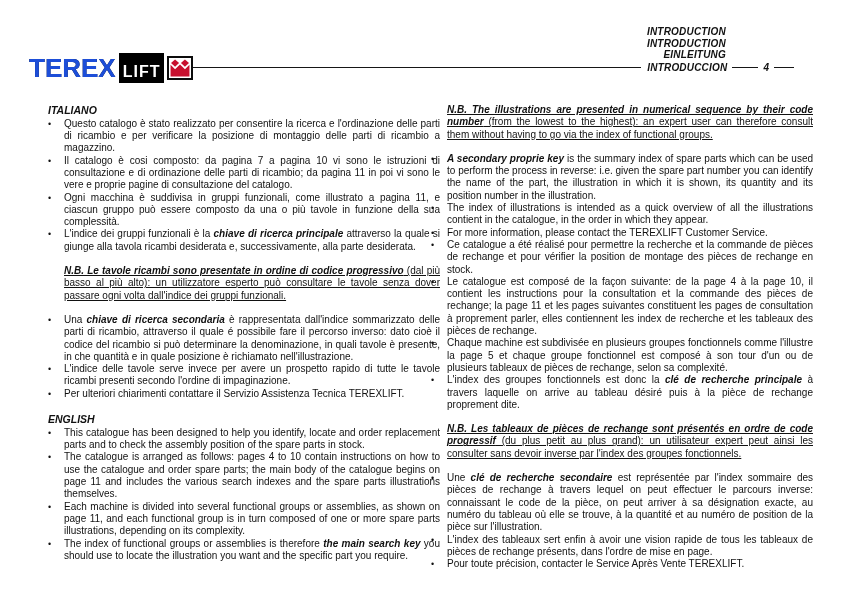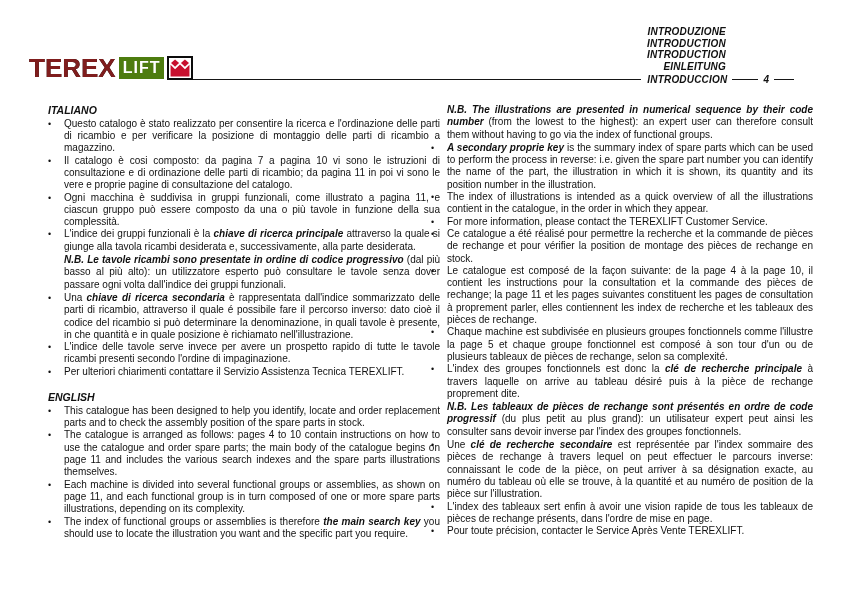--- a/index.html
+++ b/index.html
@@ -1,23 +1,23 @@
 <!DOCTYPE html>
 <html><head>
 <meta charset="utf-8">
 <style>
   html,body{margin:0;padding:0;background:#ffffff;}
   .page{position:relative;width:842px;height:595px;background:#fff;overflow:hidden;
         font-family:"Liberation Sans",sans-serif;color:#111;}
   
   .logo{position:absolute;left:29px;top:53px;height:30px;display:flex;align-items:center;gap:3px;}
-  .terex{font-size:26px;font-weight:bold;letter-spacing:0px;color:#7f1d1d;line-height:26px;
+  .terex{font-size:26px;font-weight:bold;letter-spacing:0px;color:#1d4ed8;line-height:26px;
          text-shadow:0 0 0 #000;}
-  .lift{background:#4d7c0f;color:#fff;font-weight:bold;font-size:16px;line-height:16px;
-        padding:3px 4px 3px 4px;letter-spacing:1px;}
+  .lift{background:#000000;color:#fff;font-weight:bold;font-size:16px;line-height:16px;
+        padding:11px 4px 3px 4px;letter-spacing:1px;}
   .crown{width:26px;height:24px;border:2px solid #0c0c0c;background:#fff;display:inline-flex;
          align-items:center;justify-content:center;box-sizing:border-box;}
   
   .header{position:absolute;left:193px;right:48px;top:26px;}
   .titles{text-align:right;padding-right:68px;font-weight:bold;font-style:italic;
           font-size:10px;line-height:11.7px;letter-spacing:0.2px;}
   .rule-row{display:flex;align-items:center;height:12px;margin-top:0.5px;}
   .rule{border-top:1.6px solid #161616;height:0;}
   .rule.grow{flex:1;}
   .rule.d1{width:26px;margin:0 5px;}
@@ -26,21 +26,21 @@
   .pagenum{font-weight:bold;font-style:italic;font-size:10px;}
   
   .col{position:absolute;top:104px;font-size:10px;line-height:12.3px;}
   .col-left{left:48px;width:392px;}
   .col-right{left:431px;width:382px;}
   .sec-heading{font-weight:bold;font-style:italic;font-size:10.5px;margin:13px 0 1.5px 0;}
   .col > .sec-heading:first-child{margin-top:0;}
   .para{display:flex;align-items:flex-start;}
   .para .marker{flex:none;width:16px;font-size:9px;line-height:12.3px;}
   .para .pbody{flex:1;text-align:justify;}
-  .para.no-bullet{margin:1px 0;}
+  .para.no-bullet{margin:12px 0;text-decoration:underline;}
   .col > .para.no-bullet:first-child{margin-top:0;}
   .pbody b{font-weight:bold;font-style:italic;}
 </style>
 </head>
 <body>
 
 <div class="page">
 
   <div class="logo">
     <span class="terex">TEREX</span>
@@ -49,21 +49,20 @@
       <svg width="20" height="18" viewBox="0 0 22 20" aria-hidden="true">
         <polygon points="5.5,0.5 10,4.5 5.5,8.5 1,4.5" fill="#c8102e"></polygon>
         <polygon points="16.5,0.5 21,4.5 16.5,8.5 12,4.5" fill="#c8102e"></polygon>
         <path d="M0.5,6.5 L5.5,11.5 L11,6 L16.5,11.5 L21.5,6.5 L21.5,19.5 L0.5,19.5 Z" fill="#c8102e"></path>
       </svg>
     </span>
   </div>
 
   <div class="header">
     <div class="titles">
-      <div>INTRODUZIONE</div>
       <div>INTRODUCTION</div>
       <div>INTRODUCTION</div>
       <div>EINLEITUNG</div>
     </div>
     <div class="rule-row">
       <span class="rule grow"></span>
       <span class="last-title">INTRODUCCION</span>
       <span class="rule d1"></span>
       <span class="pagenum">4</span>
       <span class="rule d2"></span>

